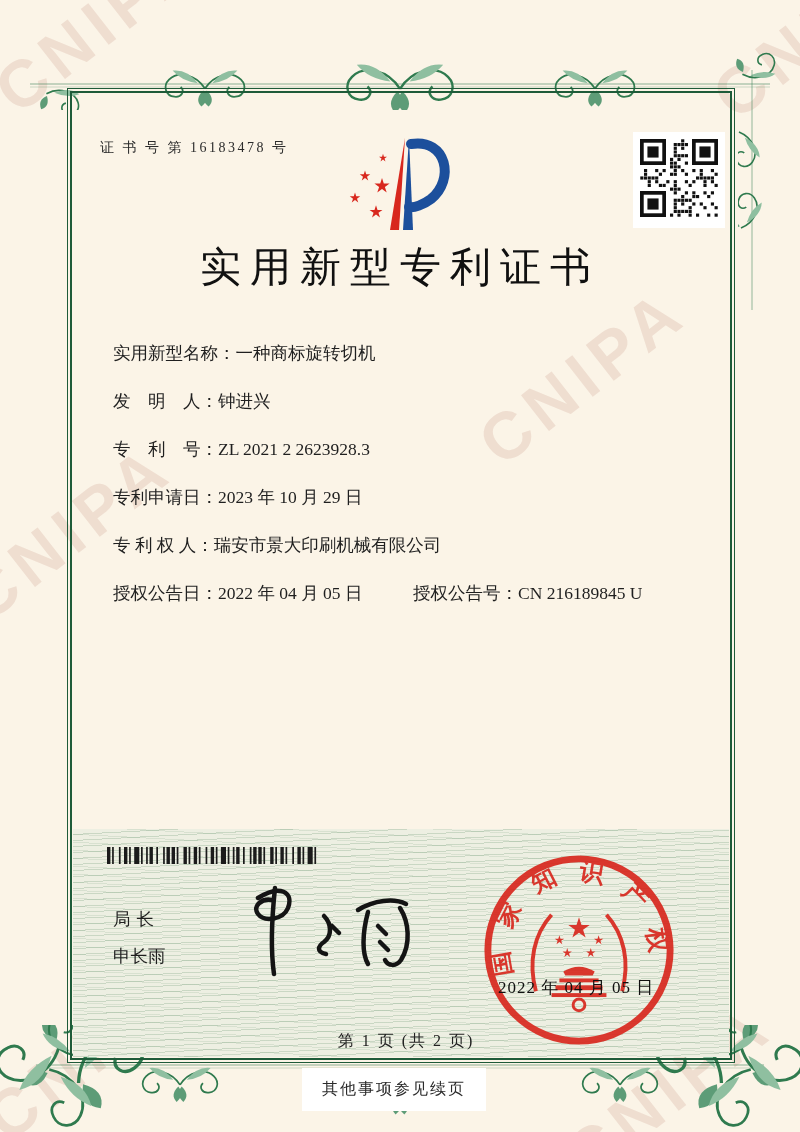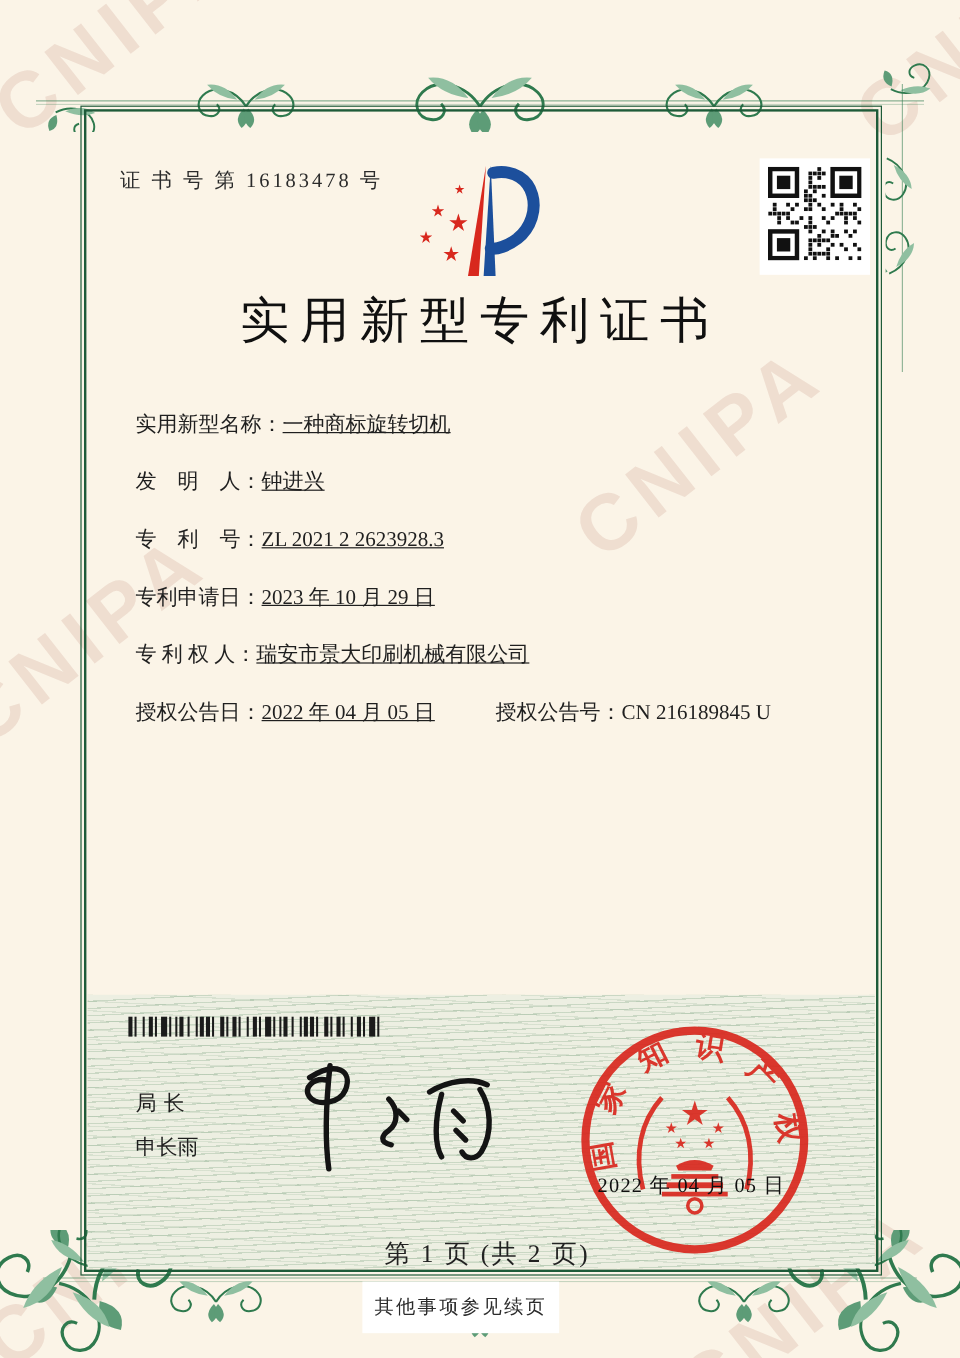--- a/index.html
+++ b/index.html
@@ -13,48 +13,48 @@
 
   
   .frame{position:absolute;left:67px;top:88px;width:666px;height:973px;border:1px solid #1e5b39;}
   .frame::before{content:"";position:absolute;inset:2px;border:2px solid #1e5b39;}
   .guilloche{position:absolute;left:5px;right:5px;bottom:5px;height:228px;
       background:
         repeating-linear-gradient(177deg, rgba(255,255,255,0) 0 5px, rgba(120,160,125,0.30) 5px 6px),
         repeating-linear-gradient(183deg, rgba(255,255,255,0) 0 7px, rgba(120,160,125,0.18) 7px 8px),
         #edefe2;}
 
-  .cert-no{position:absolute;left:100px;top:139px;font-size:17px;letter-spacing:2.5px;color:#2b2b2b;}
+  .cert-no{position:absolute;left:100px;top:139px;font-size:14px;letter-spacing:2.5px;color:#2b2b2b;}
   .logo{position:absolute;left:335px;top:130px;}
   .qr-box{position:absolute;left:633px;top:132px;background:#ffffff;padding:7px;}
   .title{position:absolute;left:0;right:0;top:240px;text-align:center;font-size:41px;
          font-weight:normal;letter-spacing:9px;color:#101010;margin:0;}
 
   .fields{position:absolute;left:113px;top:341px;width:610px;font-size:17.5px;color:#1f1f1f;}
   .frow{height:48px;line-height:24px;white-space:nowrap;}
   .flabel{display:inline-block;}
-  .fvalue{display:inline-block;text-decoration:underline;}
+  .fvalue{display:inline-block;}
   .grant-no{position:absolute;left:300px;top:0;text-align:right;}
 
   .paras{position:absolute;left:113px;top:658px;width:612px;font-size:16.5px;
          line-height:26px;color:#1d1d1d;text-align:justify;}
   .paras p{margin:0 0 2px 0;text-indent:2em;}
 
   .barcode{position:absolute;left:105px;top:847px;}
   .sig-block{position:absolute;left:113px;top:901px;font-size:17.5px;color:#1f1f1f;line-height:37px;}
   .sig-block .role{letter-spacing:6px;}
   .signature{position:absolute;left:228px;top:882px;}
 
   .seal{position:absolute;left:481px;top:852px;}
   .seal-date{position:absolute;left:498px;top:976px;font-size:17px;color:#101010;
              letter-spacing:1px;white-space:nowrap;}
 
   .page-no{position:absolute;left:12px;right:0;top:1031px;text-align:center;
-           font-size:21px;letter-spacing:2px;color:#222;}
-  .continuation{position:absolute;left:302px;top:1068px;width:164px;background:#ffffff;
+           font-size:16px;letter-spacing:2px;color:#222;}
+  .continuation{position:absolute;left:302px;top:1068px;width:184px;background:#ffffff;
                 padding:11px 0;text-align:center;font-size:16px;letter-spacing:2px;color:#2b2b2b;}
 
   .deco{position:absolute;pointer-events:none;}
 </style>
 </head>
 <body>
 
 <div class="page">
 
   <svg width="0" height="0" style="position:absolute" aria-hidden="true">

